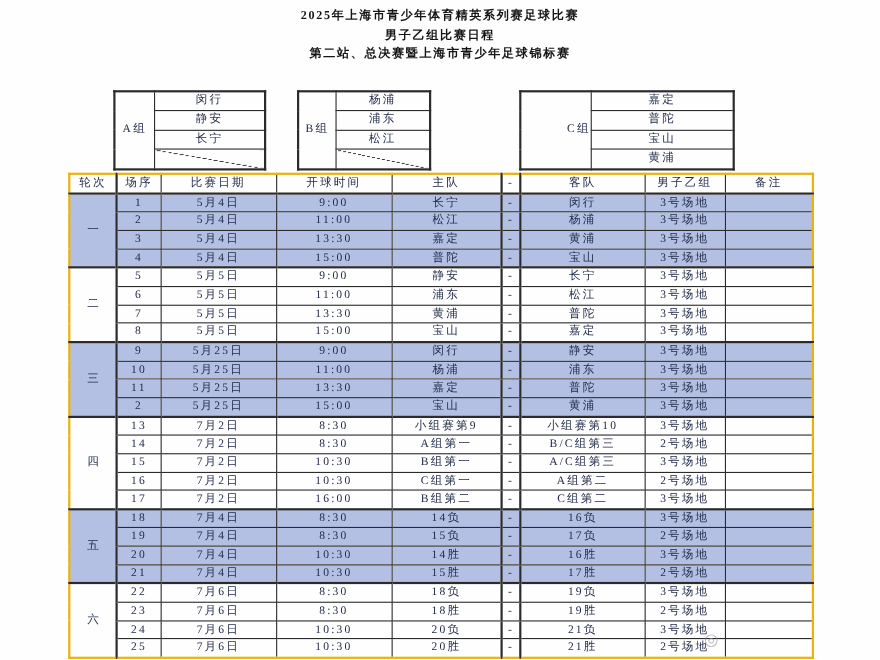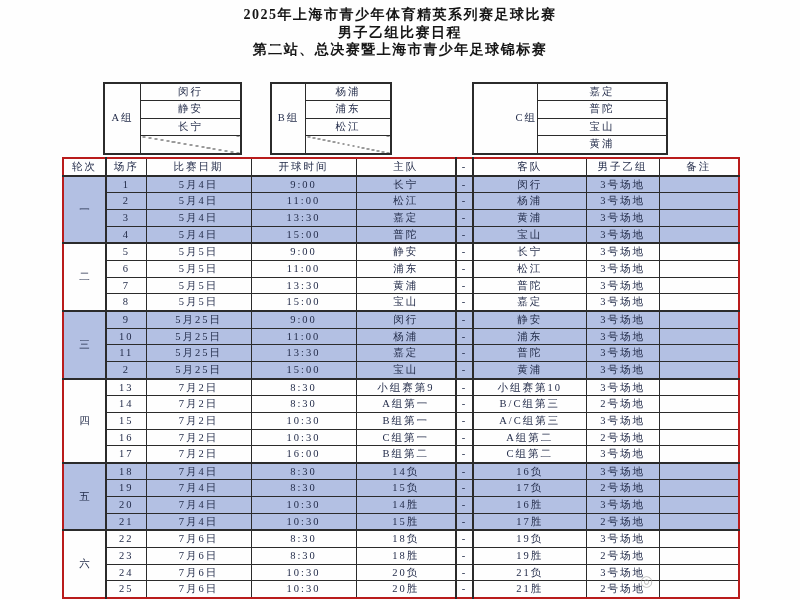--- a/index.html
+++ b/index.html
@@ -7,21 +7,21 @@
     width:800px; height:600px; background:#ffffff;
     font-family:"Liberation Serif","DejaVu Serif",serif;
   }
   .page {
     position:relative; width:800px; height:600px; overflow:hidden;
     background:#fefefe; color:#232c4a;
   }
   .title {
     position:absolute; top:6px; left:0; width:100%;
     text-align:center; font-weight:bold; color:#151515;
-    font-size:14px; line-height:17.5px; letter-spacing:1.5px;
+    font-size:11px; line-height:17.5px; letter-spacing:1.5px;
   }
   .info {
     position:absolute; top:61px; left:63px;
     font-size:11px; letter-spacing:2px; color:#2a2a2a;
   }
   
   .group-table {
     position:absolute; top:82px; border-collapse:collapse; table-layout:fixed;
     border:2px solid #2b2b2b; background:#fefefe;
   }
@@ -34,21 +34,21 @@
   .g1 { left:270px; } .g1 .glabel{ width:33px;text-align:center; } .g1 .gteam{ width:84px; }
   .g2 { left:472px; } .g2 .glabel{ width:63px;text-align:right; } .g2 .gteam{ width:128px; }
   .diag {
     background-image:linear-gradient(to top right,
       transparent 49.2%, #3a3a3a 49.2%, #3a3a3a 50.8%, transparent 50.8%);
   }
   
   #schedule {
     position:absolute; top:157px; left:62px; width:676px;
     border-collapse:collapse; table-layout:fixed;
-    border:2px solid #b91c1c; background:#fefefe;
+    border:2px solid #eab308; background:#fefefe;
   }
   #schedule td, #schedule th {
     border:1px solid #2b2b2b; padding:0; text-align:center;
     font-weight:normal; font-size:10.5px; letter-spacing:2px;
     height:15.65px; line-height:15.65px; overflow:hidden; white-space:nowrap;
     color:#232c4a;
   }
   #schedule tr.shaded td { background:#b3c0e3; }
   #schedule .bL2 { border-left:2px solid #2b2b2b; }
   #schedule .bR2 { border-right:2px solid #2b2b2b; }

